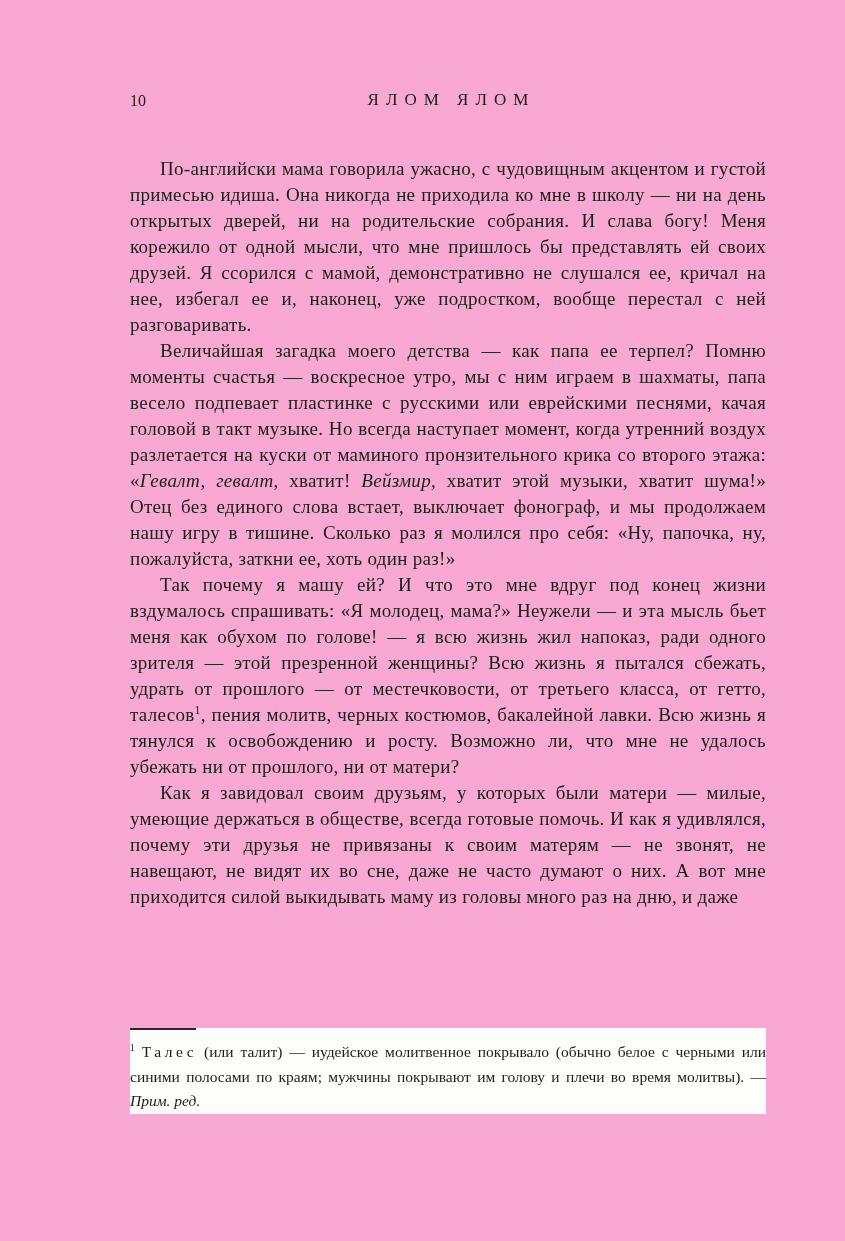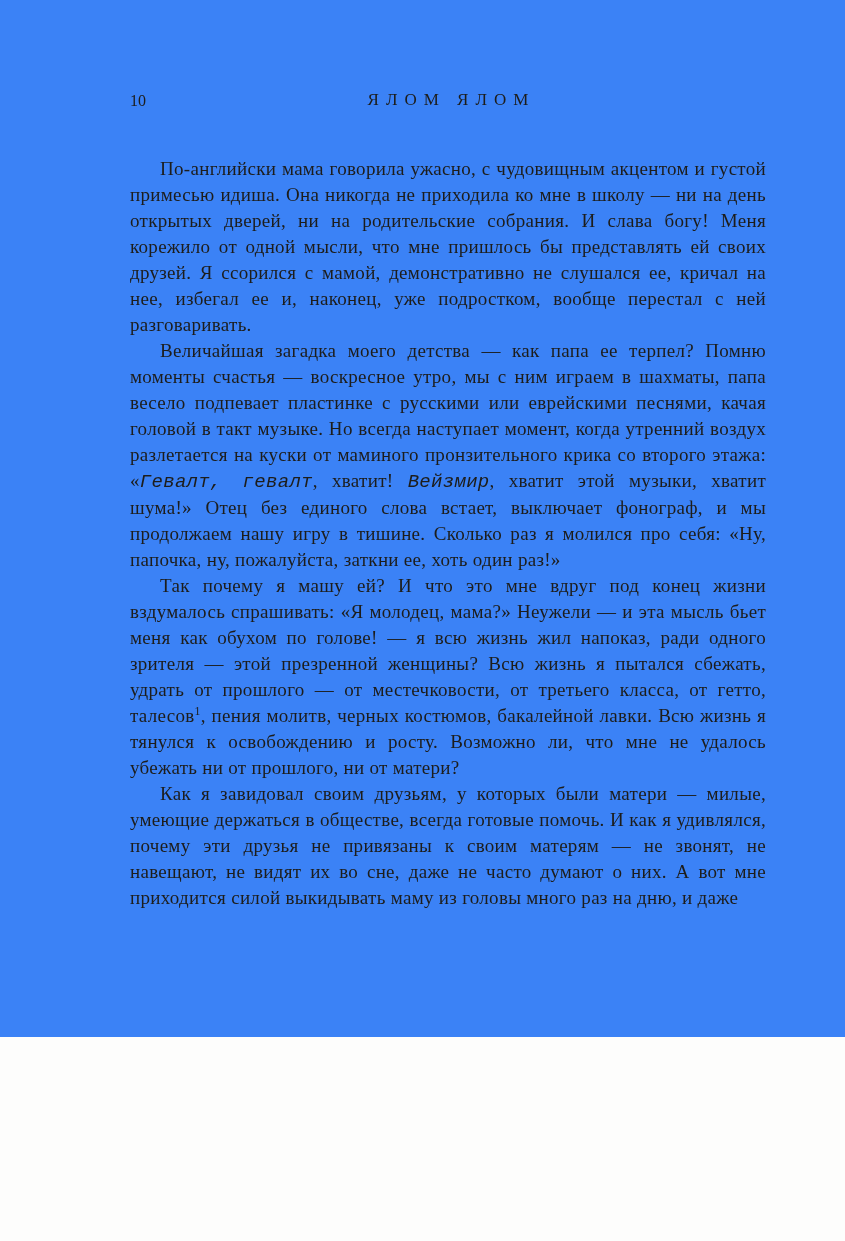--- a/index.html
+++ b/index.html
@@ -7,25 +7,25 @@
     padding: 0;
   }
   body {
     background: #fdfdfc;
     color: #1d1d1b;
     font-family: "Liberation Serif", "DejaVu Serif", serif;
   }
   .page {
     position: relative;
     width: 845px;
-    height: 1037px;
+    height: 1241px;
     box-sizing: border-box;
     padding: 90px 79px 8px 130px;
     overflow: hidden;
-    background: #3b82f6;
+    background: #f9a8d4;
   }
   
   .running-head {
     position: relative;
     height: 22px;
     margin-bottom: 44px;
   }
   .page-number {
     position: absolute;
     left: 0;
@@ -49,21 +49,20 @@
     letter-spacing: 0.3px;
     hyphens: auto;
     -webkit-hyphens: auto;
   }
   .body-text p {
     margin: 0;
     text-indent: 30px;
   }
   .italic {
     font-style: italic;
-    font-family: Liberation Mono, monospace;
   }
   sup.fn {
     font-size: 0.62em;
     line-height: 0;
     vertical-align: super;
   }
   
   .footnote-block {
     position: absolute;
     top: 1028px;
@@ -99,14 +98,18 @@
     <span class="running-title">ЯЛОМ ЯЛОМ</span>
   </header>
 
   <main class="body-text">
     <p>По-английски мама говорила ужасно, с чудовищным акцентом и густой примесью идиша. Она никогда не приходила ко мне в школу — ни на день открытых дверей, ни на родительские собрания. И слава богу! Меня корежило от одной мысли, что мне пришлось бы представлять ей своих друзей. Я ссорился с мамой, демонстративно не слушался ее, кричал на нее, избегал ее и, наконец, уже подростком, вообще перестал с ней разговаривать.</p>
     <p><span>Величайшая загадка моего детства — как папа ее терпел? Помню моменты счастья — воскресное утро, мы с ним играем в шахматы, папа весело подпевает пластинке с русскими или еврейскими песнями, качая головой в такт музыке. Но всегда наступает момент, когда утренний воздух разлетается на куски от маминого пронзительного крика со второго этажа: «</span><span class="italic">Гевалт, гевалт</span><span>, хватит! </span><span class="italic">Вейзмир</span><span>, хватит этой музыки, хватит шума!» Отец без единого слова встает, выключает фонограф, и мы продолжаем нашу игру в тишине. Сколько раз я молился про себя: «Ну, папочка, ну, пожалуйста, заткни ее, хоть один раз!»</span></p>
     <p><span>Так почему я машу ей? И что это мне вдруг под конец жизни вздумалось спрашивать: «Я молодец, мама?» Неужели — и эта мысль бьет меня как обухом по голове! — я всю жизнь жил напоказ, ради одного зрителя — этой презренной женщины? Всю жизнь я пытался сбежать, удрать от прошлого — от местечковости, от третьего класса, от гетто, талесов</span><sup class="fn">1</sup><span>, пения молитв, черных костюмов, бакалейной лавки. Всю жизнь я тянулся к освобождению и росту. Возможно ли, что мне не удалось убежать ни от прошлого, ни от матери?</span></p>
     <p>Как я завидовал своим друзьям, у которых были матери — милые, умеющие держаться в обществе, всегда готовые помочь. И как я удивлялся, почему эти друзья не привязаны к своим матерям — не звонят, не навещают, не видят их во сне, даже не часто думают о них. А вот мне приходится силой выкидывать маму из головы много раз на дню, и даже</p>
   </main>
 
+  <footer class="footnote-block">
+    <hr class="footnote-rule">
+    <p class="footnote"><sup class="fn">1</sup> <span class="spaced">Талес</span><span> (или талит) — иудейское молитвенное покрывало (обычно белое с черными или синими полосами по краям; мужчины покрывают им голову и плечи во время молитвы). — </span><span class="italic">Прим. ред.</span></p>
+  </footer>
 
 </div>
 
 </body></html>

